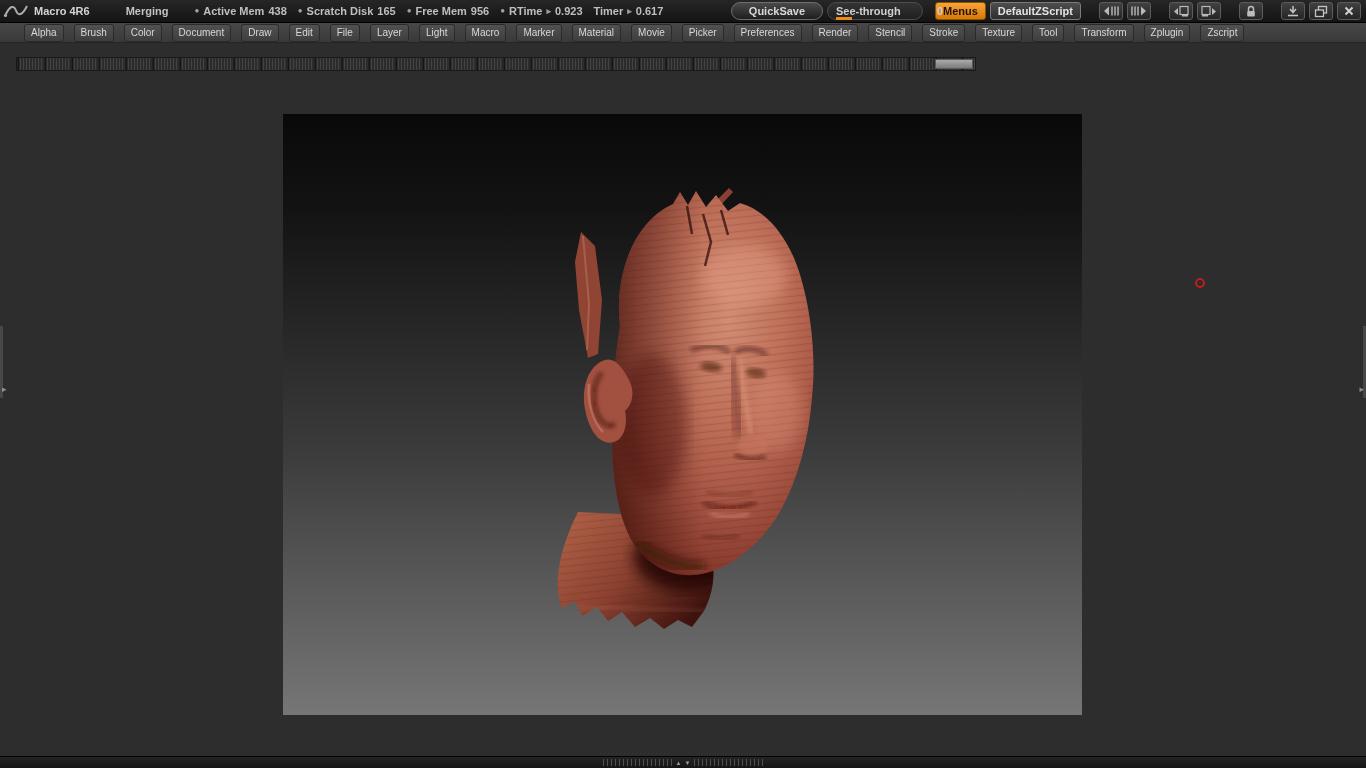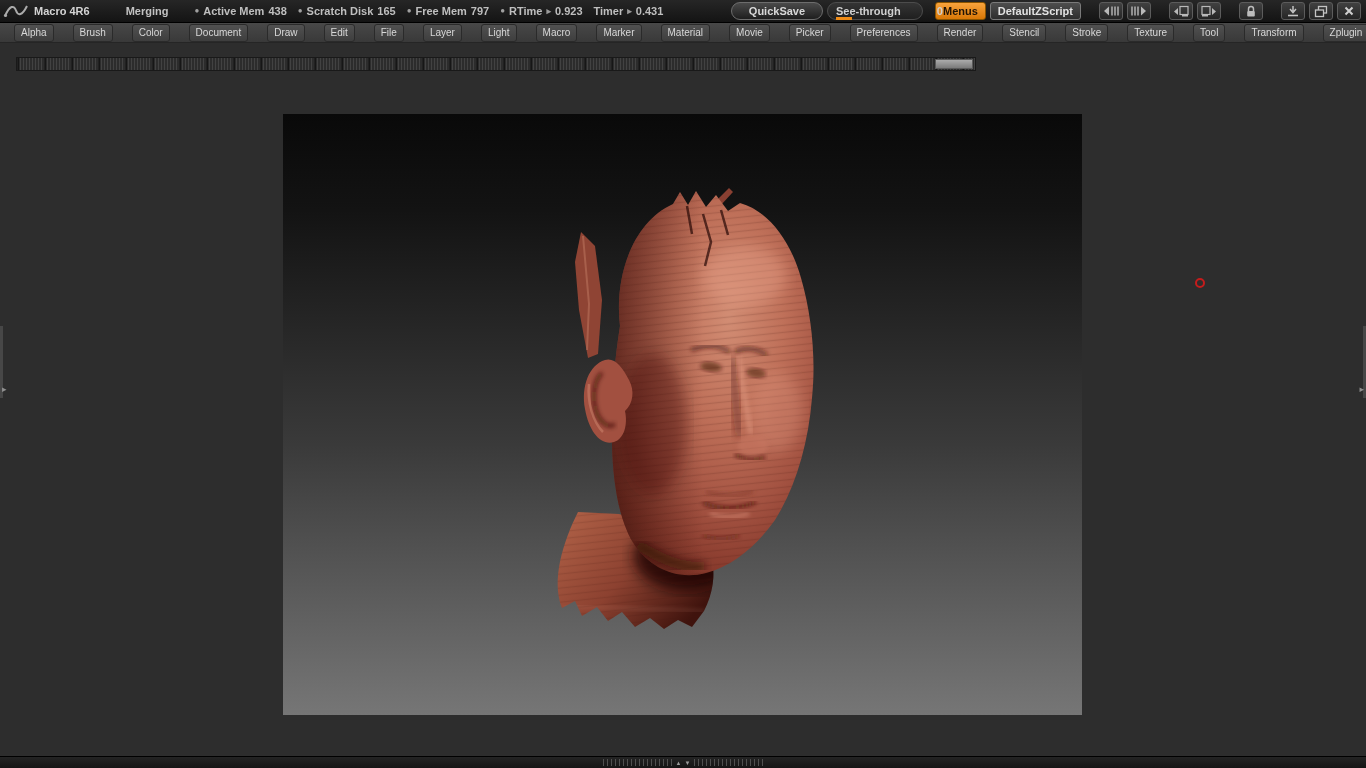--- a/index.html
+++ b/index.html
@@ -57,21 +57,21 @@
     display:flex; align-items:center; justify-content:center;
   }
   .icon-btn svg { display:block; }
   .gap10 { width:10px; } .gap4 { width:4px; }
 
   
   .menubar {
     position:absolute; top:23px; left:0; right:0; height:20px;
     background:linear-gradient(#484848,#393939);
     border-bottom:1px solid #252525;
-    display:flex; align-items:center; padding-left:14px; gap:19px;
+    display:flex; align-items:center; padding-left:24px; gap:10px;
     z-index:5;
   }
   .menu-item {
     padding:2px 6px 3px; font-size:10px; color:#d8d8d8;
     background:linear-gradient(#515151,#3e3e3e);
     border:1px solid #2a2a2a; border-radius:3px; cursor:default;
   }
 
   
   .shelf {
@@ -134,32 +134,32 @@
     <span>438</span>
   </span>
   <span class="stat">
     <span class="bullet">●</span>
     <span>Scratch Disk</span>
     <span>165</span>
   </span>
   <span class="stat">
     <span class="bullet">●</span>
     <span>Free Mem</span>
-    <span>797</span>
+    <span>956</span>
   </span>
   <span class="stat">
     <span class="bullet">●</span>
     <span>RTime</span>
     <span class="arrowchar">▸</span>
     <span>0.923</span>
   </span>
   <span class="stat">
     <span>Timer</span>
     <span class="arrowchar">▸</span>
-    <span>0.431</span>
+    <span>0.617</span>
   </span>
 
   <span class="tb-right">
     <button class="qs">QuickSave</button>
     <div class="seethrough">
       <span>See-through</span>
       <span>0</span>
       <span class="st-fill"></span>
     </div>
     <span class="gap4"></span>

